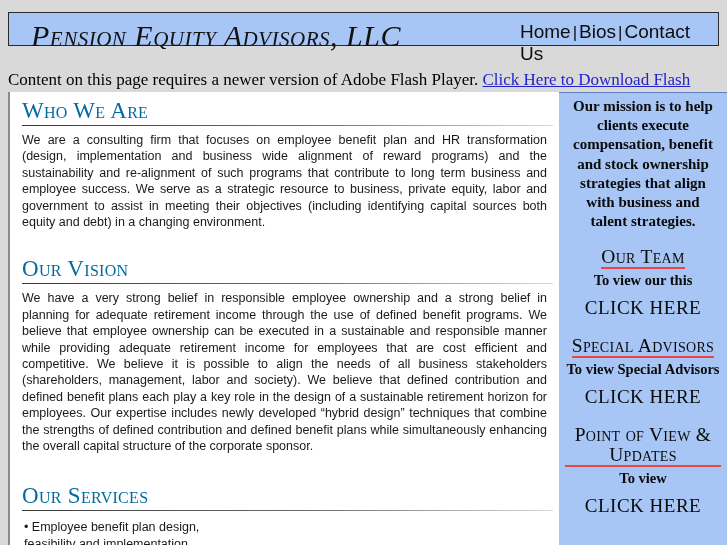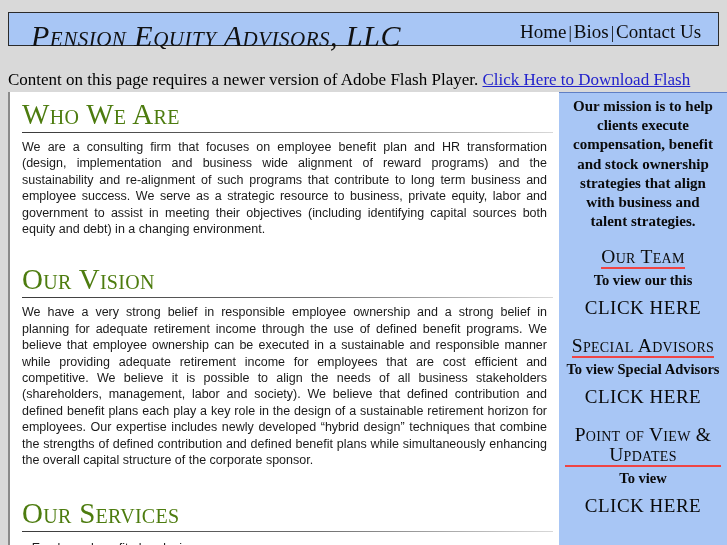--- a/index.html
+++ b/index.html
@@ -35,21 +35,21 @@
     color: #121212;
     letter-spacing: 0.5px;
     padding: 6px 0 0 22px;
     white-space: nowrap;
     flex: 0 0 auto;
   }
   #main-nav {
     margin-left: auto;
     padding: 8px 6px 0 0;
     width: 192px;
-    font-family: Liberation Serif, serif;
+    font-family: Liberation Sans, sans-serif;
     font-size: 19px;
     color: #0d0d0d;
     line-height: 21px;
     text-align: left;
   }
   #main-nav a {
     color: #0d0d0d;
     text-decoration: none;
   }
   .nav-sep {
@@ -92,22 +92,22 @@
     width: 549px;
     flex: 0 0 549px;
     padding: 6px 0 0 0;
     box-sizing: border-box;
     position: relative;
     background: #fff;
   }
   .section-heading {
     font-family: "Liberation Serif", serif;
     font-variant: small-caps;
-    font-size: 29px;
-    color: #4d7c0f;
+    font-size: 23px;
+    color: #0369a1;
     margin: 0 0 2px 12px;
     padding-bottom: 2px;
     letter-spacing: 0.3px;
     position: relative;
   }
   .section-heading::after {
     content: "";
     position: absolute;
     left: 0;
     right: 6px;

